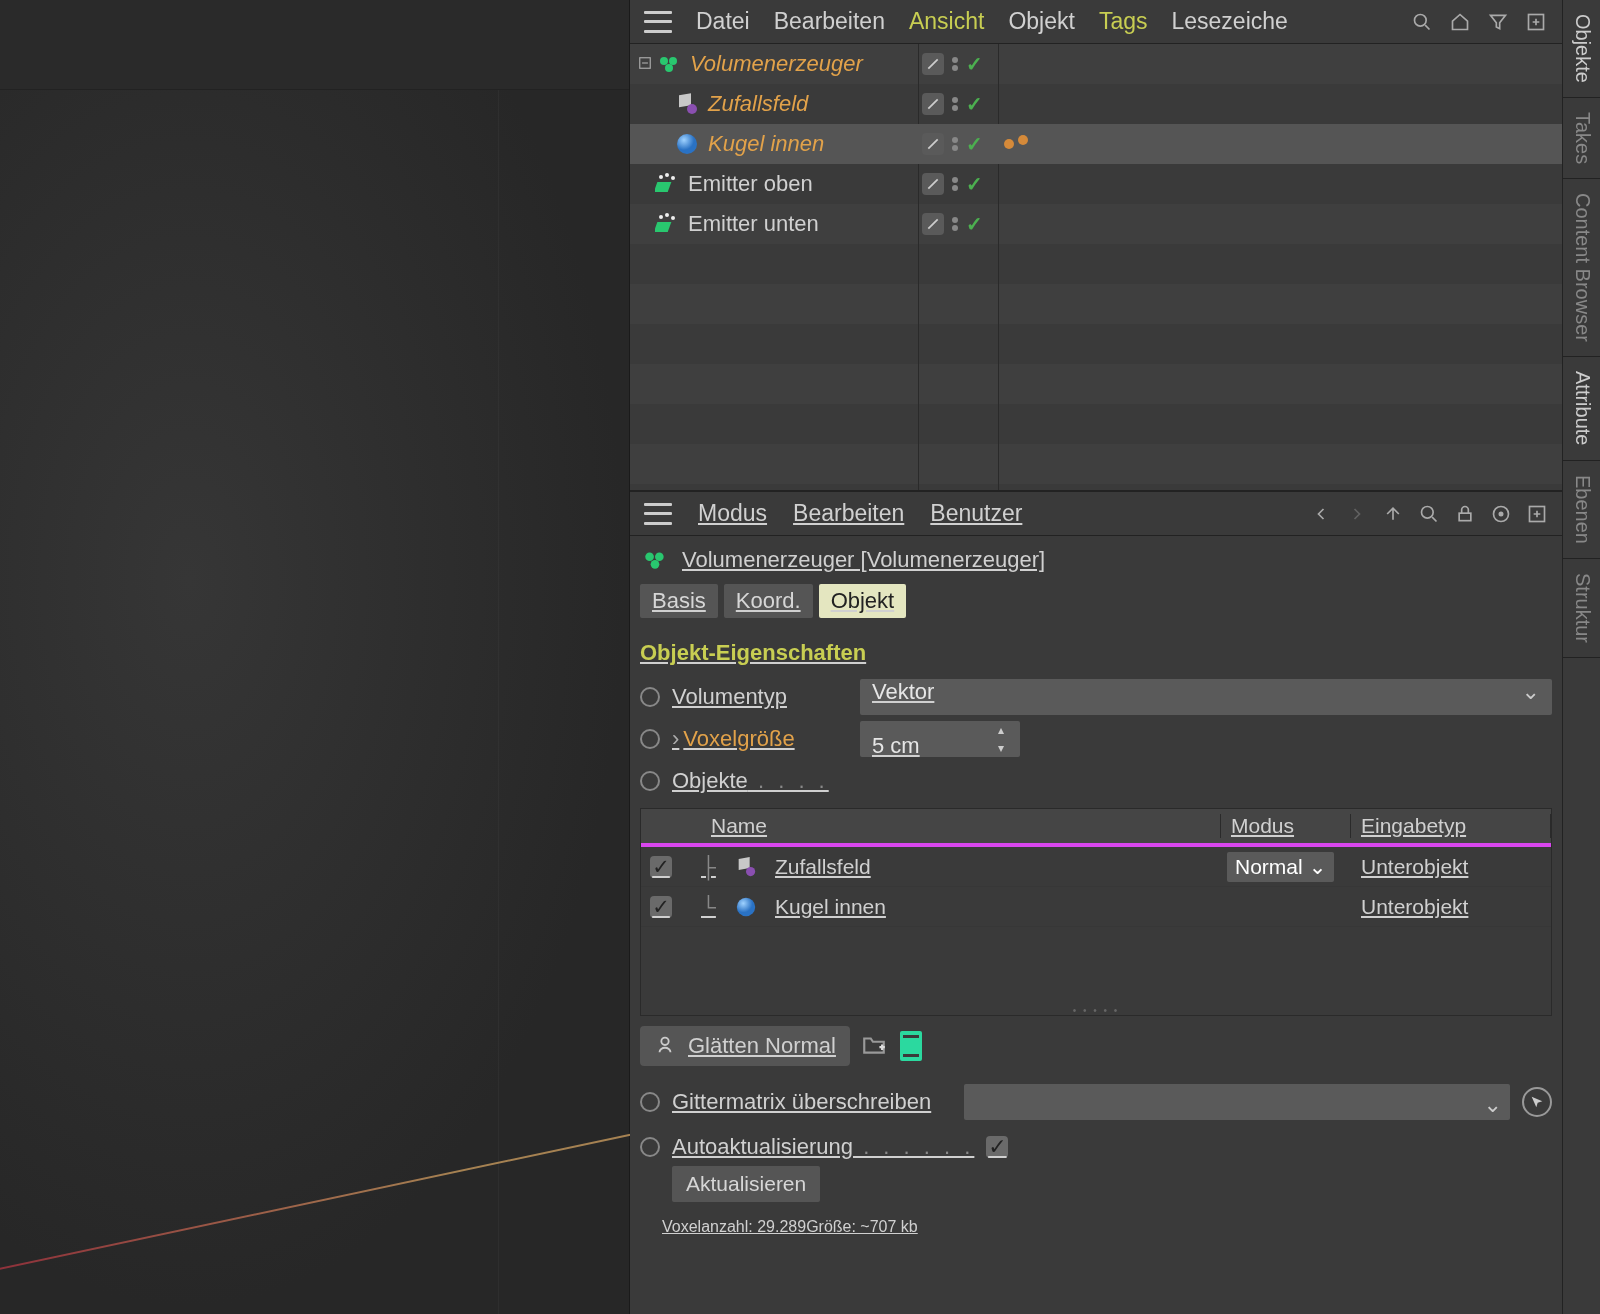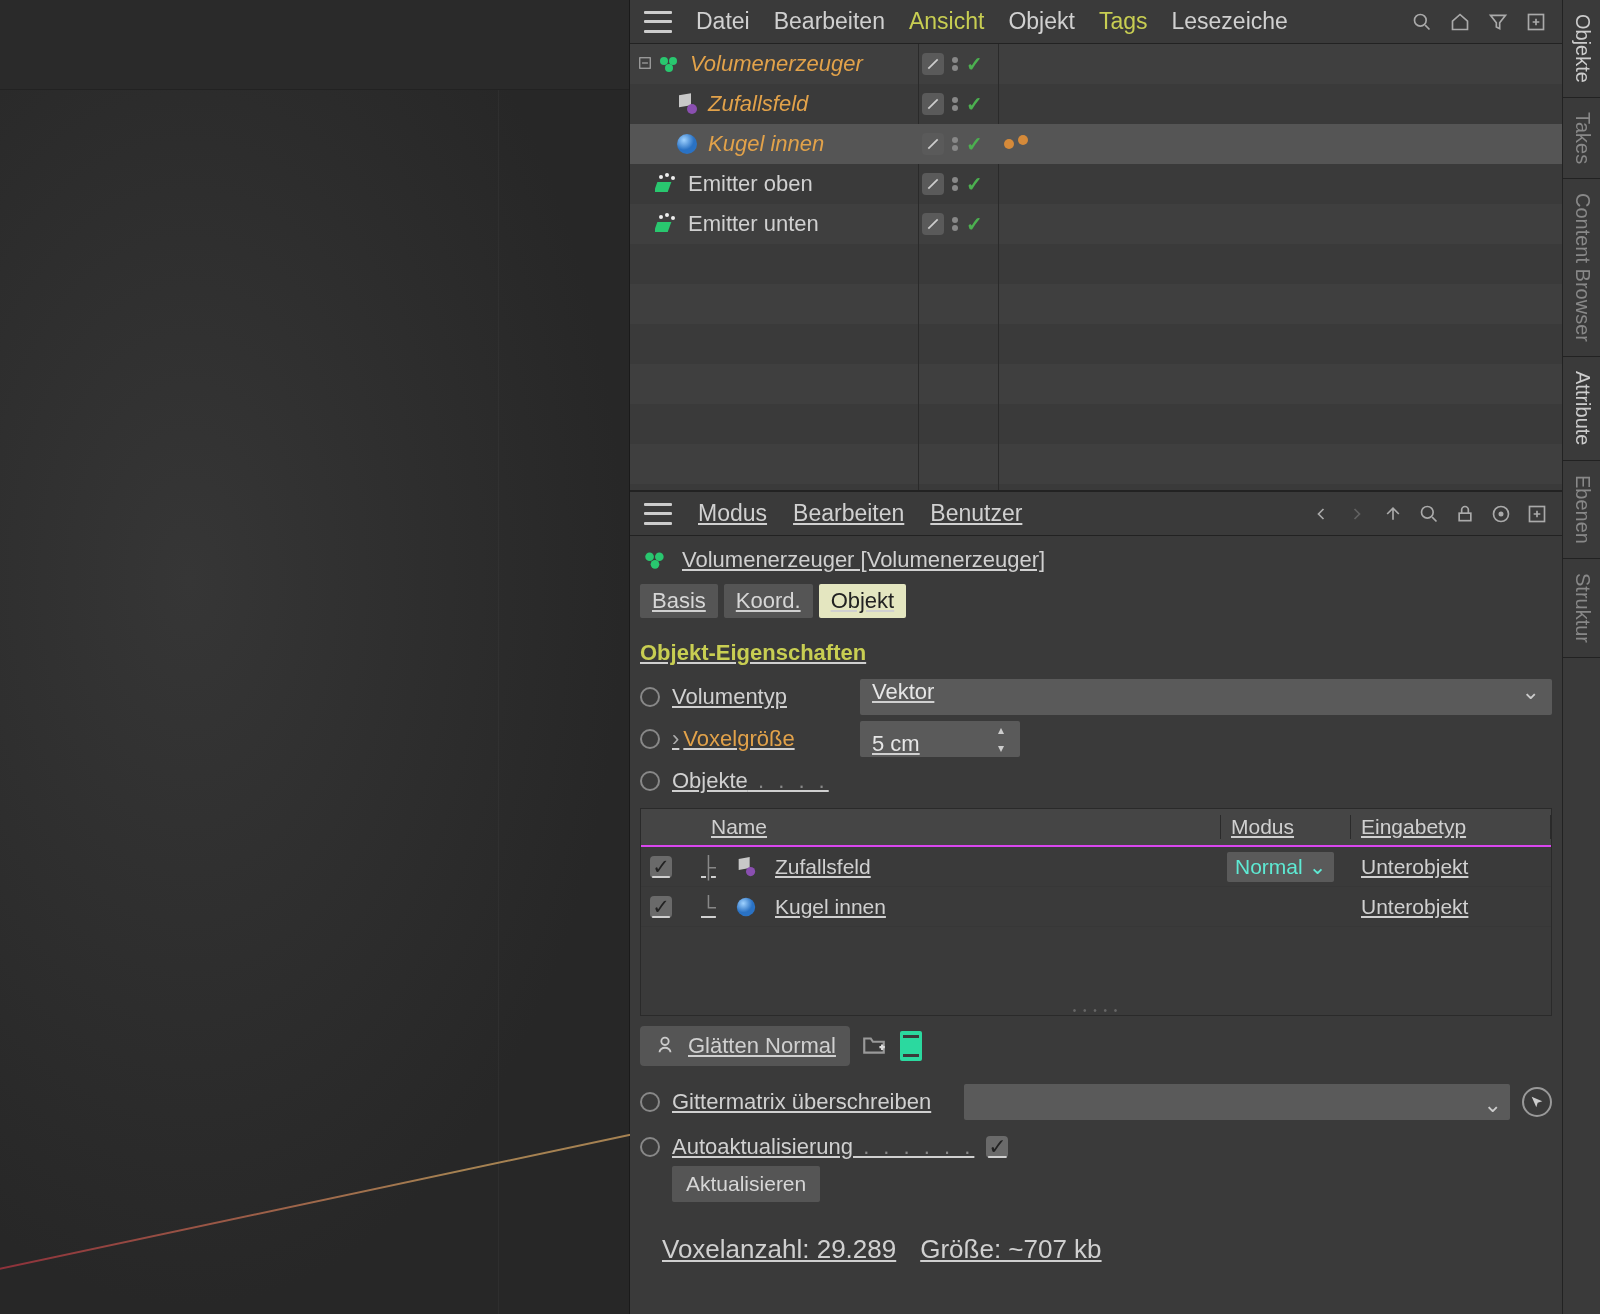--- a/index.html
+++ b/index.html
@@ -134,56 +134,56 @@
   .prop-label.orange { color:#e2a24a; }
   .prop-label .arrow { color:#aaa; margin-right:4px; }
   .dropdown {
     flex:1; height:36px; background:#5a5a5a; border-radius:2px;
     display:flex; align-items:flex-start; padding:0 12px; color:#e6e6e6;
     position:relative; cursor:pointer;
   }
   .dropdown .chev { position:absolute; right:12px; color:#ccc; }
   .num-input {
     width:160px; height:36px; background:#5a5a5a; border-radius:2px;
-    display:flex; align-items:flex-end; padding:0 12px; color:#e6e6e6;
+    display:flex; align-items:flex-start; padding:12px 12px; color:#e6e6e6;
     position:relative;
   }
   .num-input .spin { position:absolute; right:6px; top:2px; bottom:2px; width:16px;
     display:flex; flex-direction:column; justify-content:space-between; color:#ccc; font-size:12px; }
 
   .dots-after { color:#888; letter-spacing:4px; }
 
   .obj-table {
     margin-top:6px; border:1px solid #2a2a2a; background:#3a3a3a;
     height:208px; display:flex; flex-direction:column; overflow:hidden;
   }
   .obj-table-head {
     height:38px; display:flex; align-items:center; font-size:21px;
-    background:#454545; border-bottom:2px solid #d946ef;
+    background:#454545; border-bottom:4px solid #d946ef;
   }
   .oth-chk { width:40px; }
   .oth-name { flex:1; padding-left:30px; border-right:1px solid #2a2a2a; }
   .oth-mode { width:130px; padding-left:10px; border-right:1px solid #2a2a2a; }
   .oth-type { width:200px; padding-left:10px; border-right:1px solid #2a2a2a; }
 
   .obj-table-row {
     height:40px; display:flex; align-items:center; font-size:21px;
     border-bottom:1px solid #33333355;
   }
   .otr-chk { width:40px; display:flex; align-items:center; justify-content:center; }
   .chkbox {
     width:22px; height:22px; border-radius:4px; background:#6a6a6a;
     display:flex; align-items:center; justify-content:center; color:#222;
   }
   .otr-name { flex:1; display:flex; align-items:center; gap:8px; padding-left:20px; }
   .otr-l { display:inline-block; width:24px; color:#888; }
   .otr-mode { width:130px; padding-left:6px; }
   .mini-dd {
     height:30px; background:#5a5a5a; border-radius:2px; display:inline-flex;
-    align-items:center; padding:0 8px; color:#5eead4; gap:6px; cursor:pointer;
+    align-items:center; padding:0 8px; color:#ffffff; gap:6px; cursor:pointer;
   }
   .otr-type { width:200px; padding-left:10px; color:#d0d0d0; }
 
   .grab-handle { height:10px; text-align:center; color:#666; font-size:10px; letter-spacing:2px; }
 
   .filter-row {
     margin-top:10px; display:flex; align-items:center; gap:10px;
   }
   .filter-chip {
     height:40px; background:#555; border-radius:4px;
@@ -210,21 +210,21 @@
     display:flex; align-items:center; justify-content:center; color:#ccc; font-size:16px; cursor:pointer;
   }
 
   .auto-row { margin-top:14px; display:flex; align-items:center; gap:12px; }
   .update-btn {
     margin-top:6px; margin-left:32px;
     display:inline-block; padding:6px 14px; background:#555; border-radius:2px;
     color:#d6d6d6; font-size:21px; cursor:pointer;
   }
 
-  .info-row { margin-top:32px; padding-left:22px; color:#d0d0d0; font-size:26px; display:flex; gap:24px; }
+  .info-row { margin-top:16px; padding-left:22px; color:#d0d0d0; font-size:16px; display:flex; }
 
   
   svg { display:block; }
 </style>
 </head>
 <body>
 
 <div class="root">
 
   <div class="viewport">

